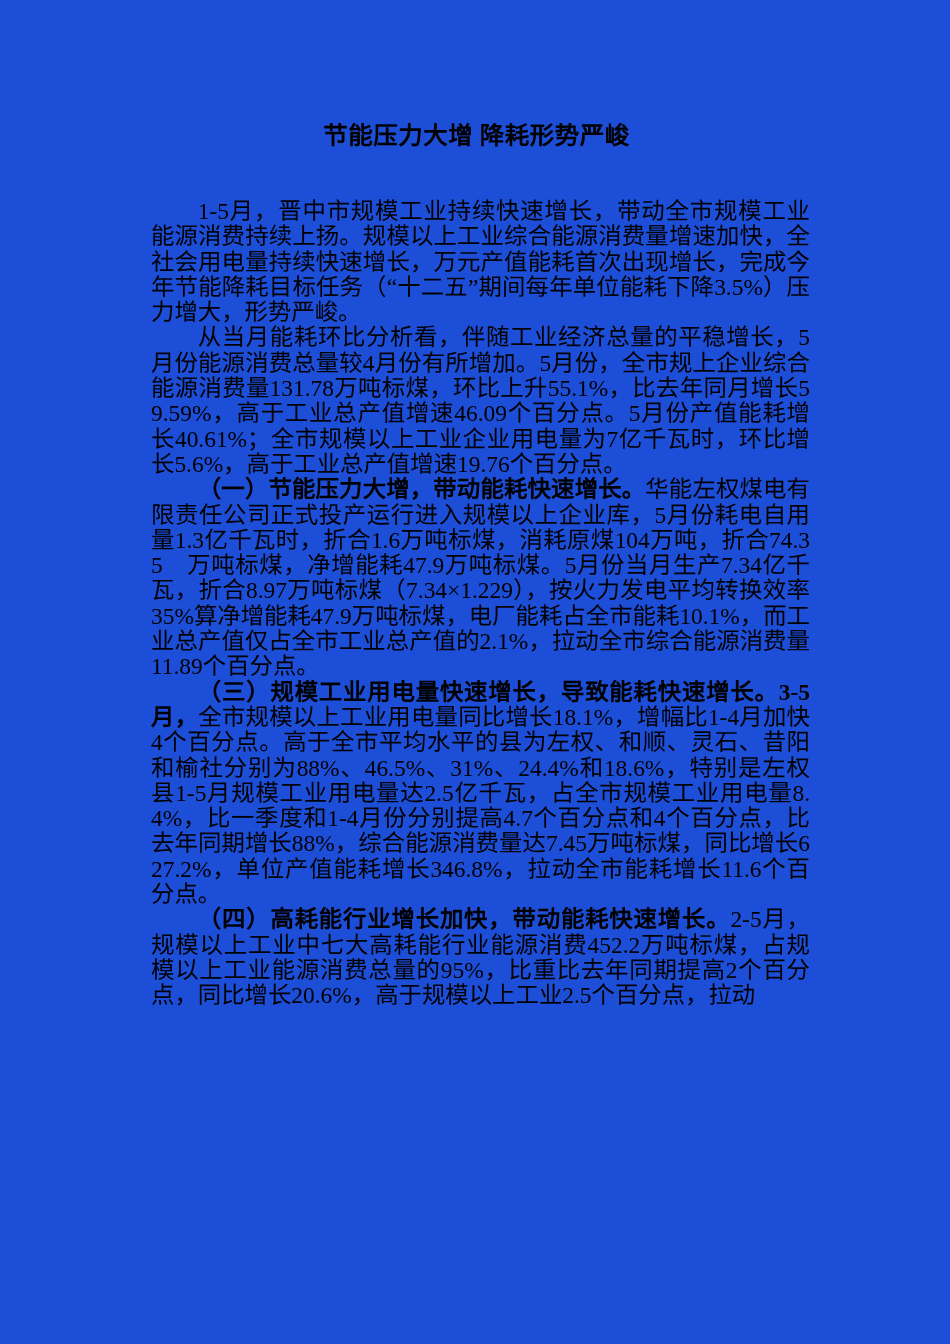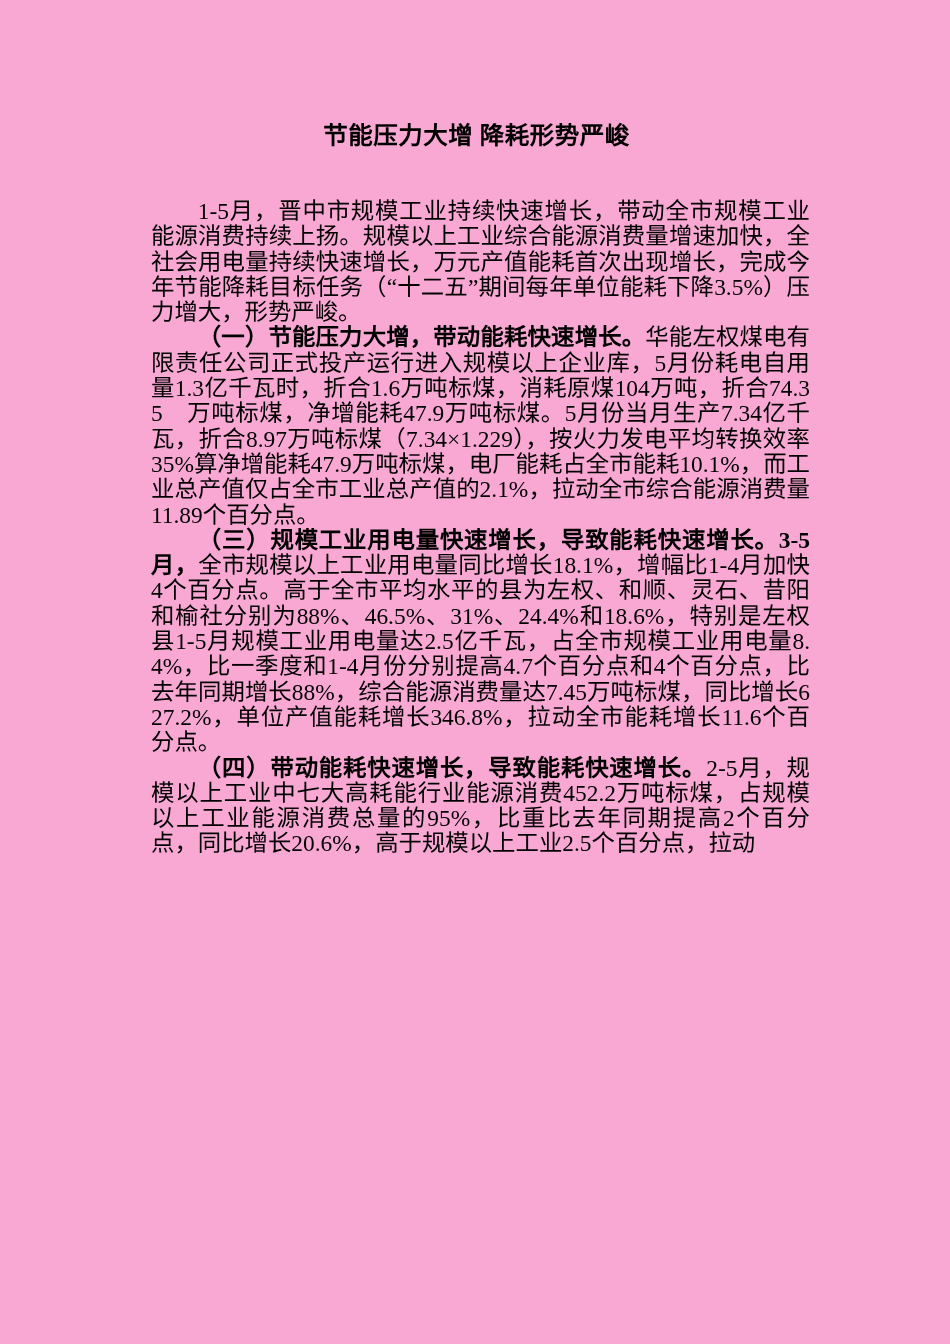--- a/index.html
+++ b/index.html
@@ -5,21 +5,21 @@
     * { margin: 0; padding: 0; box-sizing: border-box; }
     html, body {
       background: #ffffff;
       font-family: "Liberation Serif", "DejaVu Serif", serif;
       color: #000000;
     }
     .page {
       position: relative;
       width: 950px;
       height: 1344px;
-      background: #f9a8d4;
+      background: #1d4ed8;
       overflow: hidden;
       padding: 123px 140px 0 143px;
     }
     .doc-title {
       text-align: center;
       font-size: 24.5px;
       font-weight: bold;
       line-height: 26px;
       margin-bottom: 50px;
       letter-spacing: 0.5px;
@@ -49,28 +49,31 @@
   <div class="doc-title">节能压力大增 降耗形势严峻</div>
 
   <div class="doc-body">
 
     <p class="para">
       <span class="run">1-5月，晋中市规模工业持续快速增长，带动全市规模工业能源消费持续上扬。规模以上工业综合能源消费量增速加快，全社会用电量持续快速增长，万元产值能耗首次出现增长，完成今年节能降耗目标任务（“十二五”期间每年单位能耗下降3.5%）压力增大，形势严峻。</span>
     </p>
 
 
 
+    <p class="para">
+      <span class="run">从当月能耗环比分析看，伴随工业经济总量的平稳增长，5月份能源消费总量较4月份有所增加。5月份，全市规上企业综合能源消费量131.78万吨标煤，环比上升55.1%，比去年同月增长59.59%，高于工业总产值增速46.09个百分点。5月份产值能耗增长40.61%；全市规模以上工业企业用电量为7亿千瓦时，环比增长5.6%，高于工业总产值增速19.76个百分点。</span>
+    </p>
 
 
     <p class="para">
       <span class="run bold">（一）节能压力大增，带动能耗快速增长。</span><span class="run">华能左权煤电有限责任公司正式投产运行进入规模以上企业库，5月份耗电自用量1.3亿千瓦时，折合1.6万吨标煤，消耗原煤104万吨，折合74.35　万吨标煤，净增能耗47.9万吨标煤。5月份当月生产7.34亿千瓦，折合8.97万吨标煤（7.34×1.229），按火力发电平均转换效率35%算净增能耗47.9万吨标煤，电厂能耗占全市能耗10.1%，而工业总产值仅占全市工业总产值的2.1%，拉动全市综合能源消费量11.89个百分点。</span>
     </p>
 
     <p class="para">
       <span class="run bold">（三）规模工业用电量快速增长，导致能耗快速增长。3-5月，</span><span class="run">全市规模以上工业用电量同比增长18.1%，增幅比1-4月加快4个百分点。高于全市平均水平的县为左权、和顺、灵石、昔阳和榆社分别为88%、46.5%、31%、24.4%和18.6%，特别是左权县1-5月规模工业用电量达2.5亿千瓦，占全市规模工业用电量8.4%，比一季度和1-4月份分别提高4.7个百分点和4个百分点，比去年同期增长88%，综合能源消费量达7.45万吨标煤，同比增长627.2%，单位产值能耗增长346.8%，拉动全市能耗增长11.6个百分点。</span>
     </p>
 
     <p class="para">
-      <span class="run bold">（四）带动能耗快速增长，导致能耗快速增长。</span><span class="run">2-5月，规模以上工业中七大高耗能行业能源消费452.2万吨标煤，占规模以上工业能源消费总量的95%，比重比去年同期提高2个百分点，同比增长20.6%，高于规模以上工业2.5个百分点，拉动</span>
+      <span class="run bold">（四）高耗能行业增长加快，带动能耗快速增长。</span><span class="run">2-5月，规模以上工业中七大高耗能行业能源消费452.2万吨标煤，占规模以上工业能源消费总量的95%，比重比去年同期提高2个百分点，同比增长20.6%，高于规模以上工业2.5个百分点，拉动</span>
     </p>
 
   </div>
 </div>
 
 </body></html>

